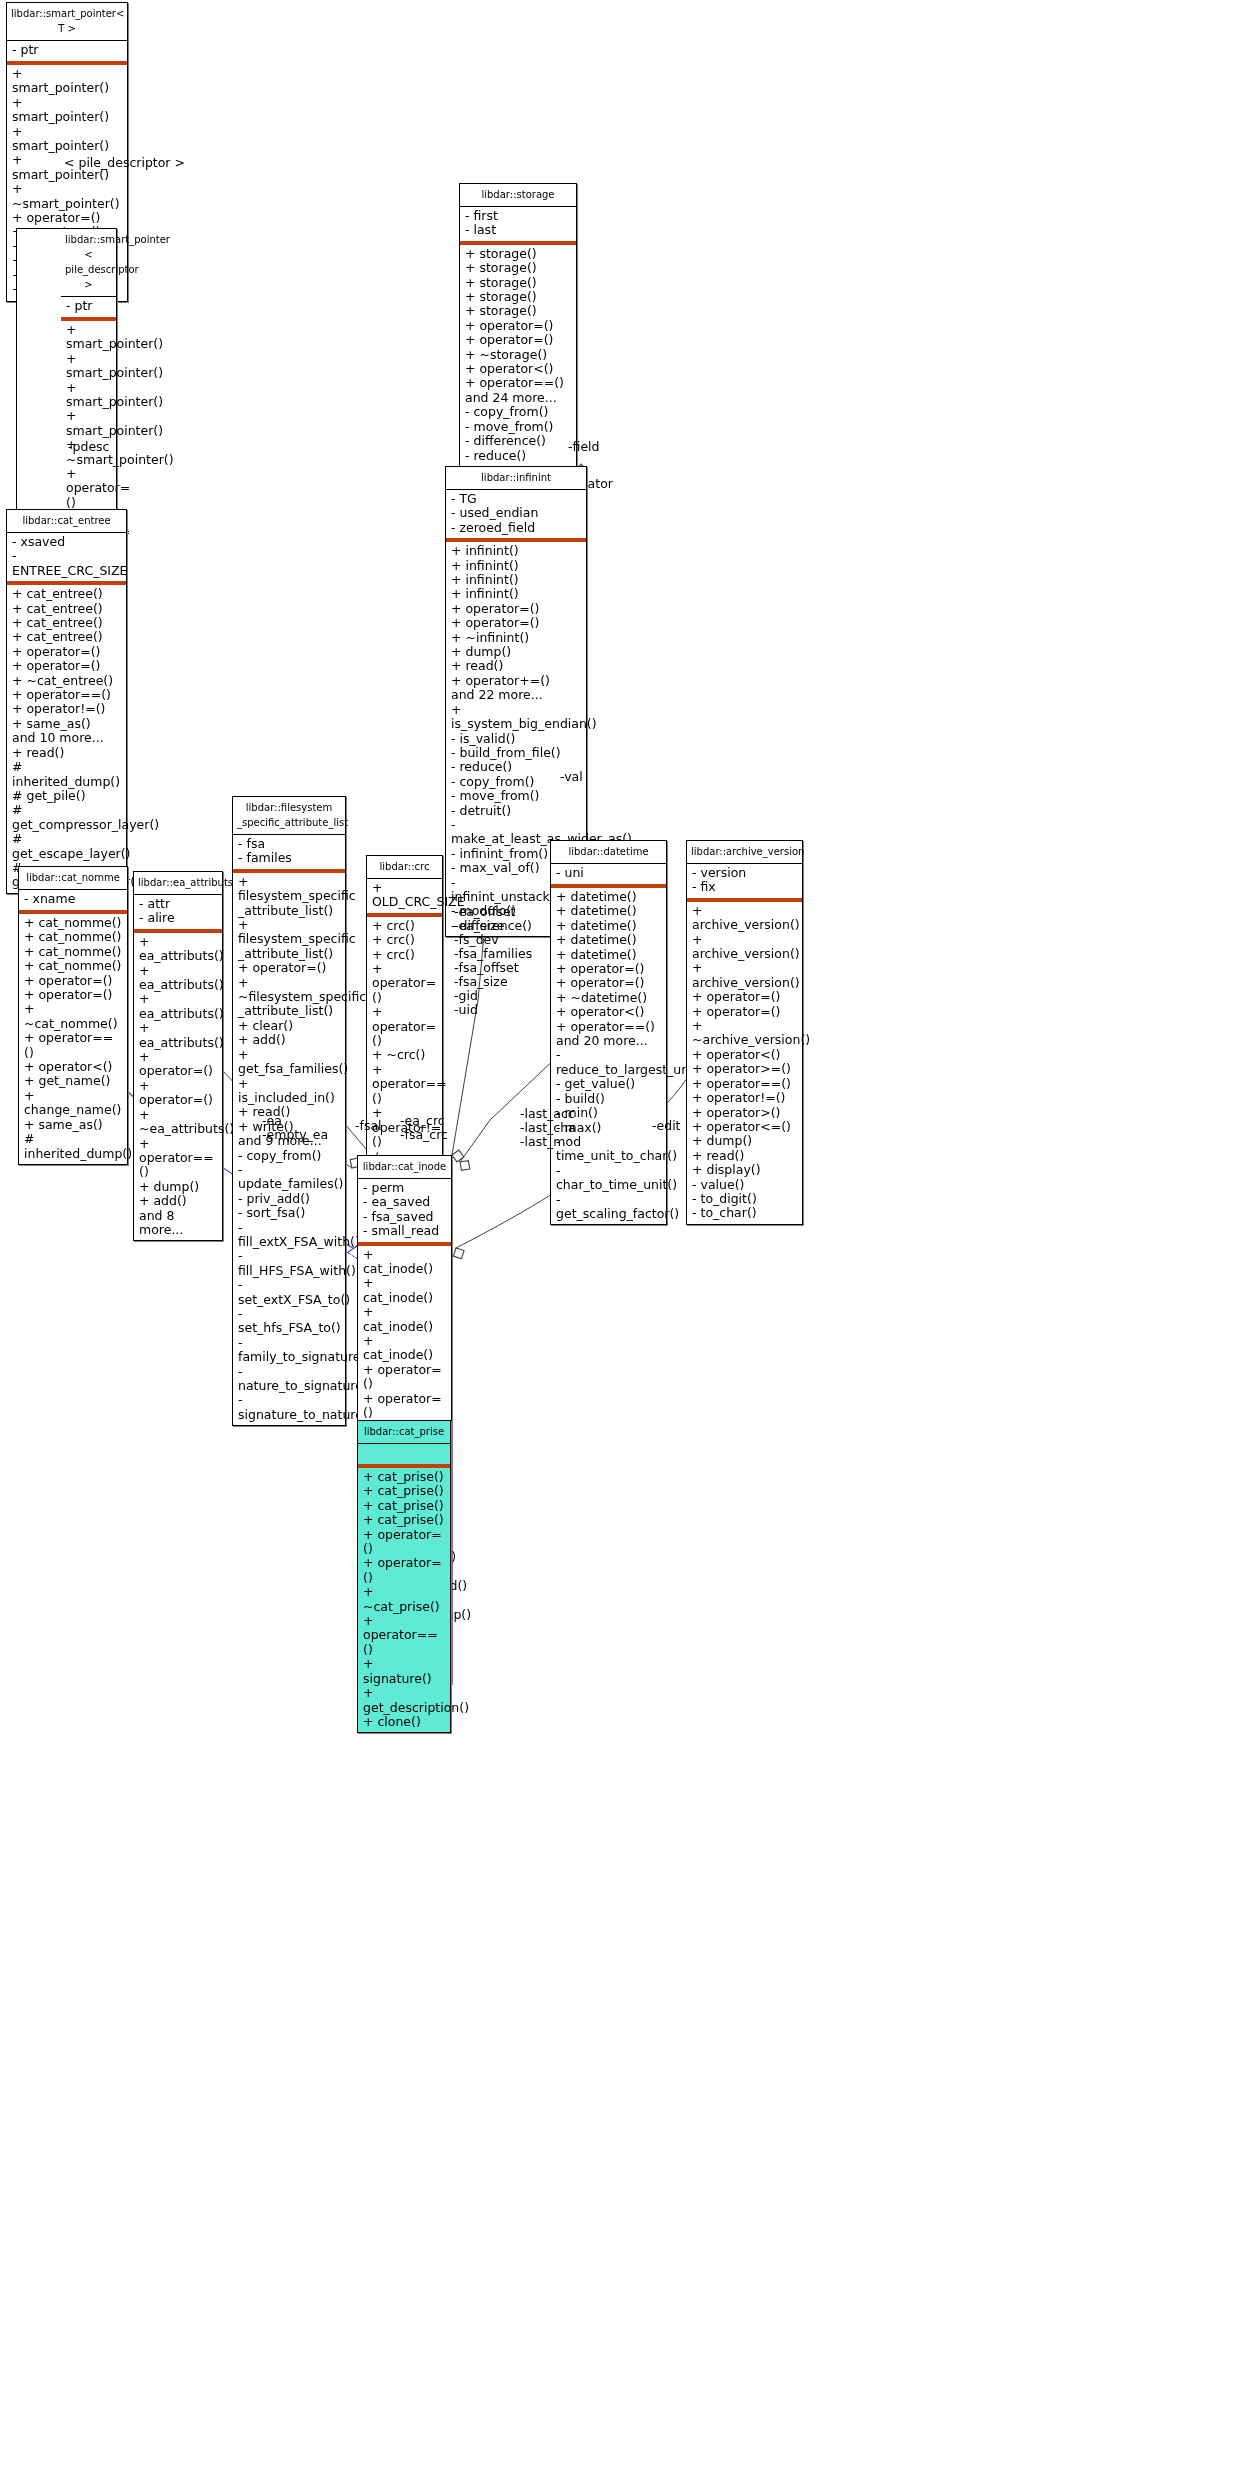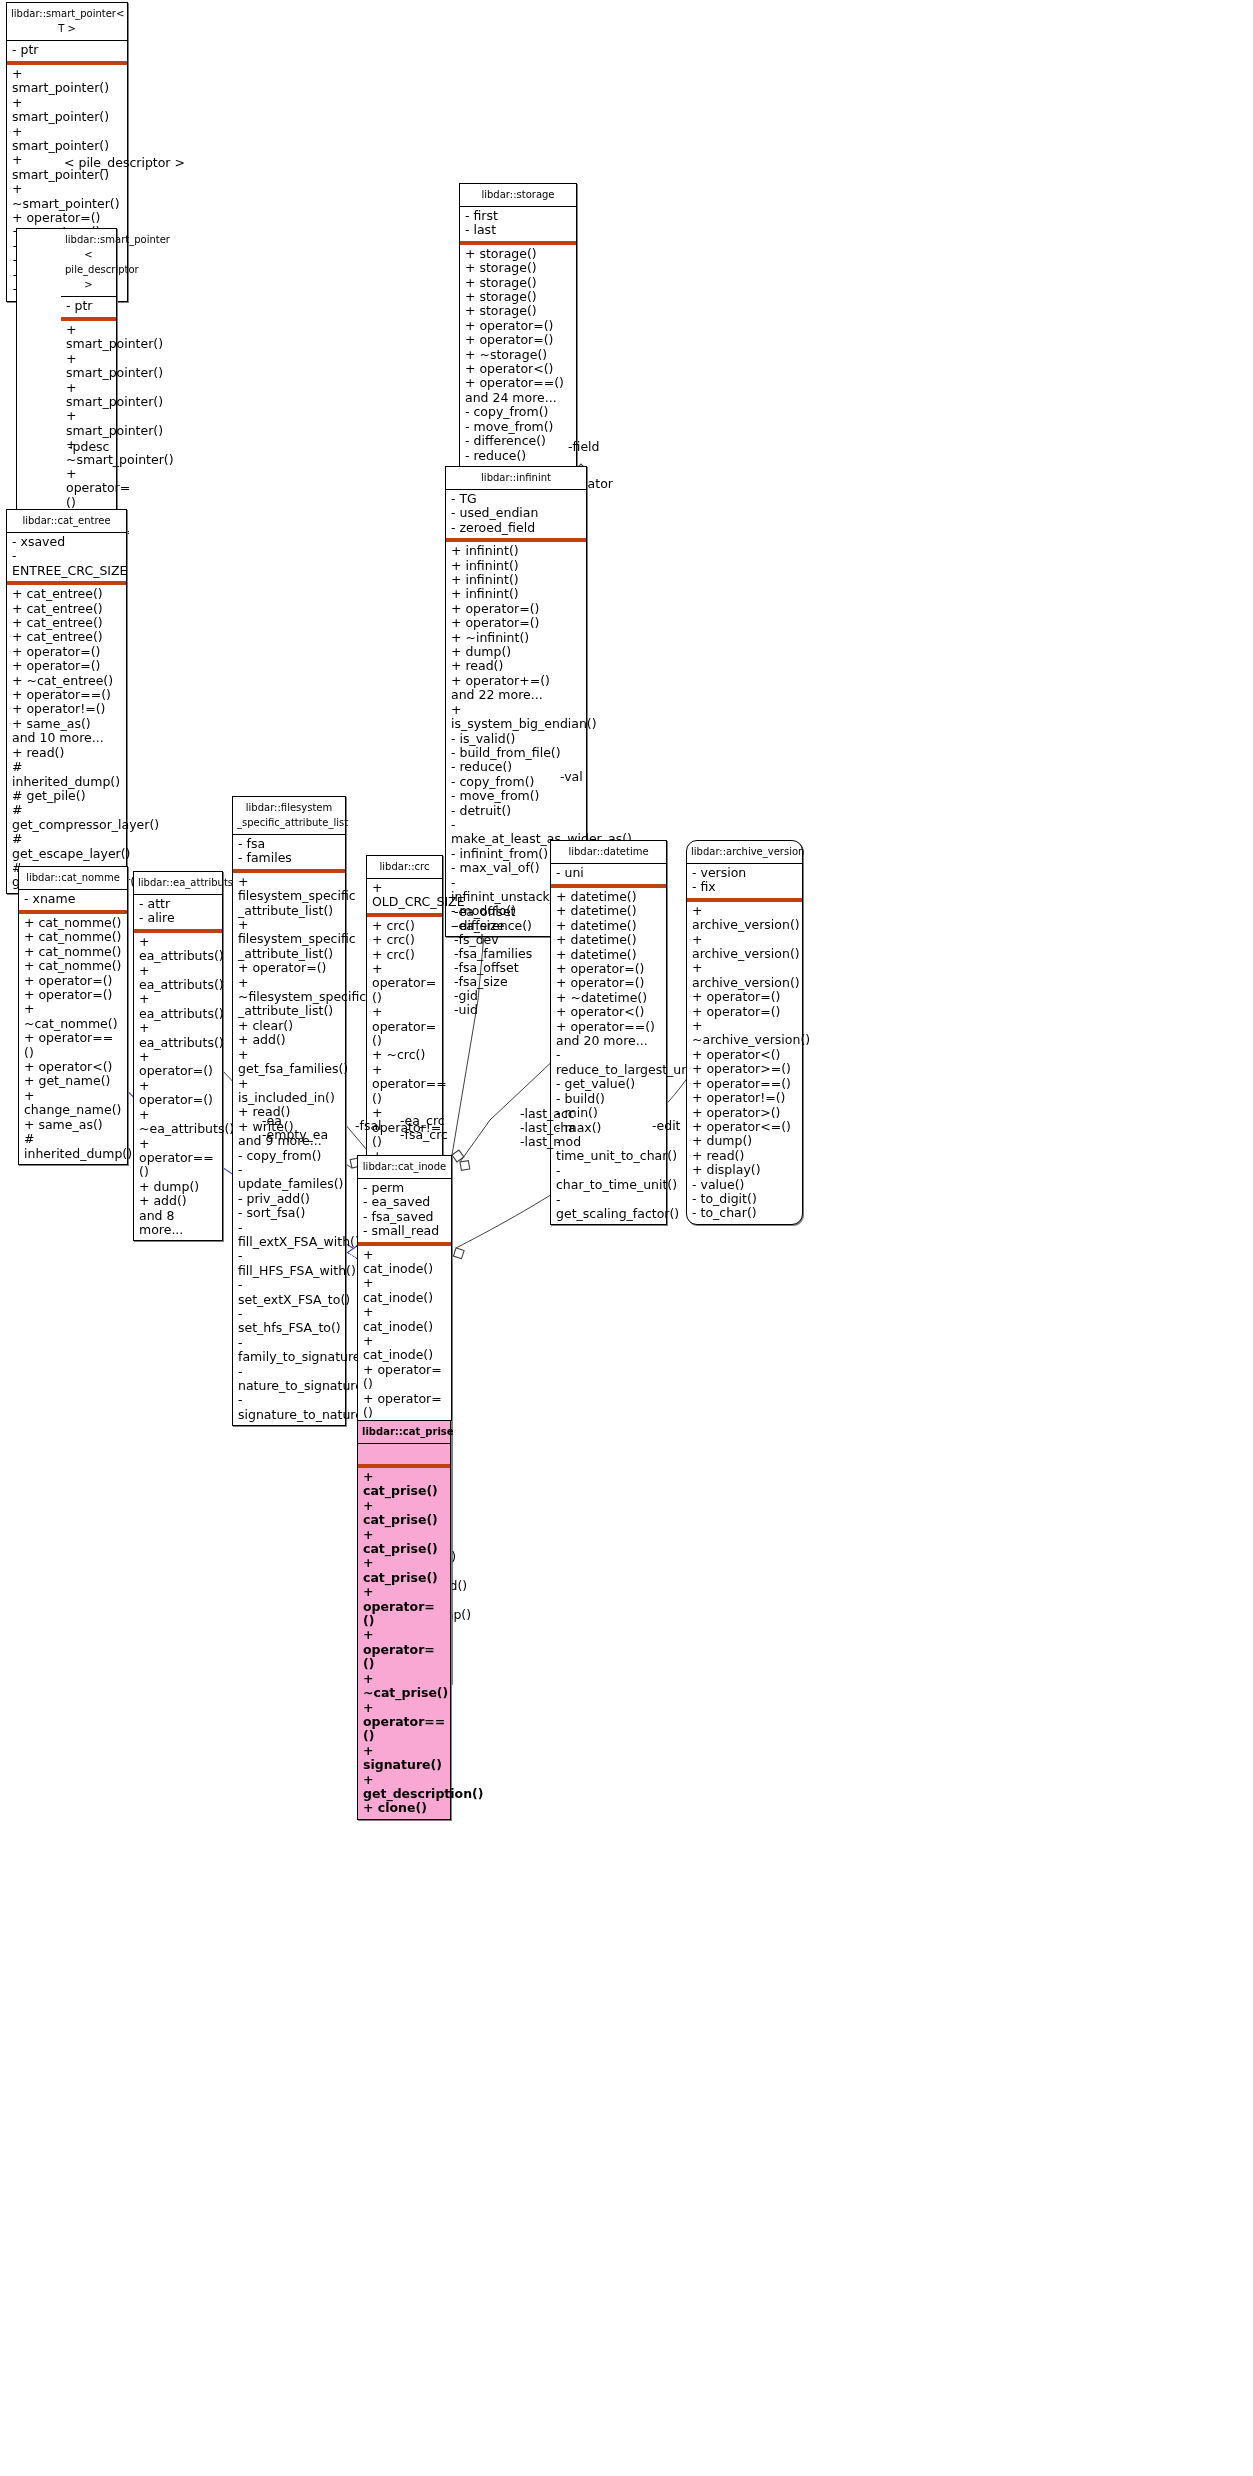--- a/index.html
+++ b/index.html
@@ -29,22 +29,21 @@
     pointer-events: none;
   }
   .node {
     position: absolute;
     border: 1px solid #000000;
     background: #ffffff;
     box-sizing: border-box;
     box-shadow: 1px 1px 0 0 #808080;
   }
   .node.focus {
-    background: #f9a8d4;
-    font-weight: bold;
+    background: #5eead4;
   }
   .node .title {
     text-align: center;
     font-size: 10px;
     line-height: 15px;
     padding: 3px 4px 4px 4px;
     border-bottom: 1px solid #000000;
     color: #000000;
     white-space: pre-line;
   }
@@ -418,21 +417,21 @@
       <div class="row">- get_value()</div>
       <div class="row">- build()</div>
       <div class="row">- min()</div>
       <div class="row">- max()</div>
       <div class="row">- time_unit_to_char()</div>
       <div class="row">- char_to_time_unit()</div>
       <div class="row">- get_scaling_factor()</div>
     </div>
   </div>
 
-  <div class="node" style="left:686px; top:840px; width:117px;border-radius:11px;">
+  <div class="node" style="left:686px; top:840px; width:117px;">
     <div class="title">libdar::archive_version</div>
     <div class="attrs">
       <div class="row">- version</div>
       <div class="row">- fix</div>
     </div>
     <div class="ops">
       <div class="row">+ archive_version()</div>
       <div class="row">+ archive_version()</div>
       <div class="row">+ archive_version()</div>
       <div class="row">+ operator=()</div>

